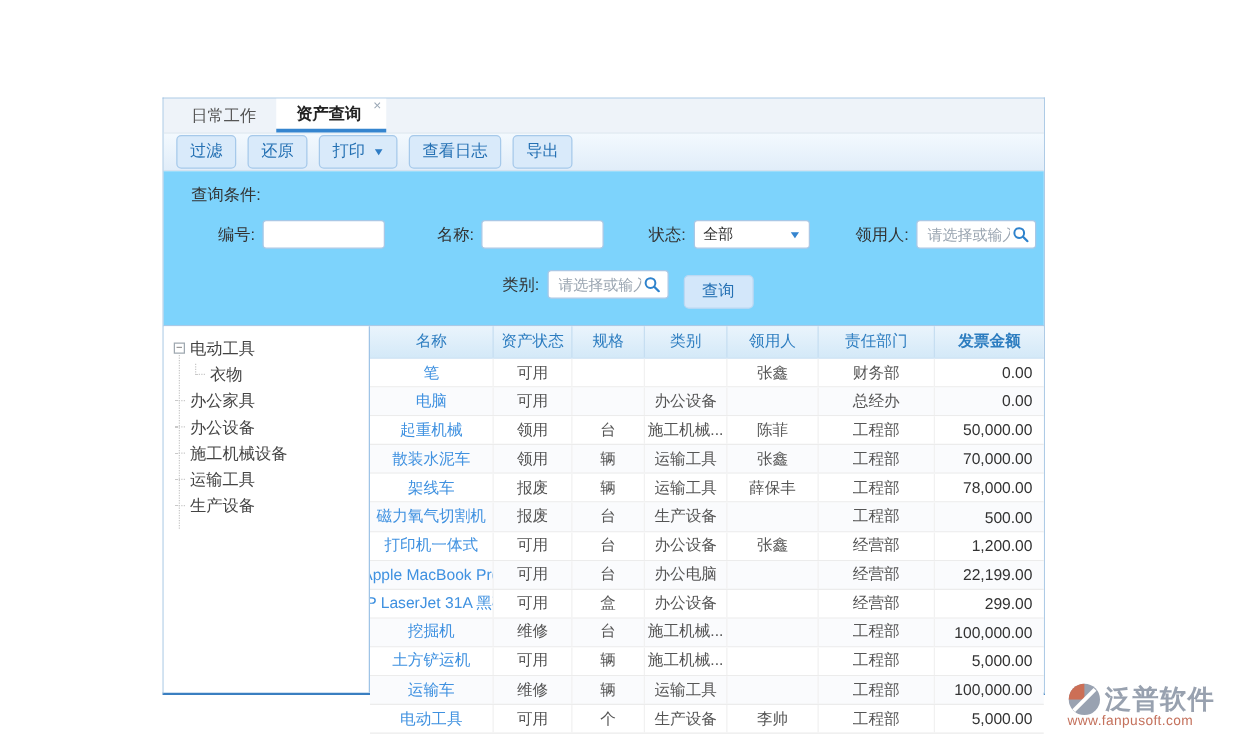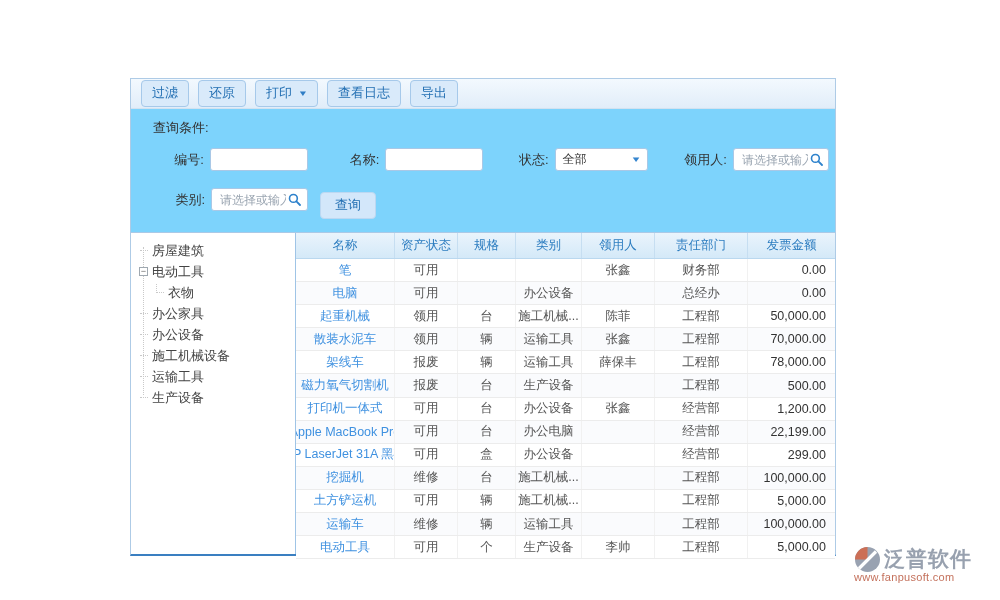--- a/index.html
+++ b/index.html
@@ -23,21 +23,21 @@
   .toolbar { height:30px; flex:0 0 30px; background:linear-gradient(#f3f9fe,#e1edf9);
     border-bottom:1px solid #d2e2f0; display:flex; align-items:center; gap:9px; padding:0 10px; }
   .tbtn { background:#d9eafa; border:1px solid #a6c9ea; color:#2470b3; font-size:13px;
     padding:3px 10px 4px; border-radius:4px; cursor:pointer; display:flex; align-items:center;
     font-family:"Liberation Sans", sans-serif; }
   .tbtn .caret { font-size:8px; color:#2f7dc5; margin-left:7px; transform:scaleX(1.3); }
   
   .query { background:#7dd3fc; padding:7px 6px 4px 22px; font-size:13px; color:#333;
     border-bottom:1px solid #abc9e6; flex:0 0 auto; }
   .qtitle { margin:3px 0 11px 0; }
-  .qrow { display:flex; align-items:center; margin-bottom:9px; }
+  .qrow { display:flex; align-items:center; margin-bottom:9px;justify-content:center; }
   .qlabel { text-align:right; margin-right:6px; white-space:nowrap; }
   .lab1 { width:52px; }
   .lab2 { width:36px; margin-left:36px; }
   .lab3 { width:36px; margin-left:30px; }
   .lab4 { width:50px; margin-left:30px; }
   .qinput { width:98px; height:23px; border:1px solid #a9c8e6; border-radius:3px; padding:0 6px;
     font-size:12px; color:#333; outline:none; background:#fff; font-family:"Liberation Sans", sans-serif; }
   .qselect { width:95px; height:23px; border:1px solid #a9c8e6; border-radius:3px; background:#fff;
     display:flex; align-items:center; justify-content:space-between; padding:0 7px; cursor:pointer; }
   .qselect .val { font-size:12px; color:#333; }
@@ -60,39 +60,48 @@
     line-height:7px; text-align:center; margin-right:4px; margin-left:-1px; z-index:1; }
   .titem.l2 { margin-left:16px; }
   .tcorner { width:8px; height:9px; border-left:1px dotted #c9c9c9; border-bottom:1px dotted #c9c9c9;
     margin-right:4px; margin-top:-8px; }
   
   .grid { flex:1; display:flex; flex-direction:column; min-width:0; }
   .thead { display:flex; height:26px; flex:0 0 26px; background:linear-gradient(#eaf4fc,#d4e9f8);
     border-bottom:1px solid #bad8ef; }
   .th { font-size:12.5px; color:#2d7dc0; display:flex; align-items:center; justify-content:center;
     border-right:1px solid #c6def1; white-space:nowrap; overflow:hidden; }
-  .th:last-child { border-right:none; }
+  .th:last-child { border-right:none;font-weight:bold; }
   .tr { display:flex; height:23.1px; border-bottom:1px solid #ececec; background:#fff; }
   .tr:nth-child(even) { background:#fafbfd; }
   .td { font-size:12.5px; color:#555; display:flex; align-items:center; justify-content:center;
     border-right:1px solid #f1f1f1; white-space:nowrap; overflow:hidden; }
   .td:last-child { border-right:none; }
   .td.name { color:#3f91e0; cursor:pointer; }
   .td.amount { justify-content:flex-end; padding-right:9px; color:#333; }
   
   .wm { position:absolute; left:854px; top:545px; width:132px; }
   .wm-top { display:flex; align-items:center; }
   .wm-brand { font-size:21px; font-weight:bold; color:#98a1af; letter-spacing:1px; margin-left:3px; }
   .wm-url { font-size:11px; font-weight:normal; color:#c4715c; margin-top:-2px; letter-spacing:0.3px; }
 </style>
 </head>
 <body>
 
 <div class="panel">
 
+  <div class="tabbar">
+    <div class="tab">
+      <span>日常工作</span>
+    </div>
+    <div class="tab active">
+      <span>资产查询</span>
+      <span class="tclose">×</span>
+    </div>
+  </div>
 
   <div class="toolbar" id="toolbar">
       <button class="tbtn">
         <span>过滤</span>
       </button>
       <button class="tbtn">
         <span>还原</span>
       </button>
       <button class="tbtn">
         <span>打印</span>
@@ -136,24 +145,20 @@
           <line x1="8.4" y1="8.4" x2="12" y2="12" stroke="#2e82cc" stroke-width="1.8" stroke-linecap="round"></line>
         </svg>
       </div>
       <button class="qbtn">查询</button>
     </div>
   </div>
 
   <div class="main">
     <div class="tree" id="tree">
         <div class="titem l1">
-          <span class="tdash"></span>
-          <span class="tlabel">房屋建筑</span>
-        </div>
-        <div class="titem l1">
           <span class="texp">−</span>
           <span class="tlabel">电动工具</span>
         </div>
         <div class="titem l2">
           <span class="tcorner"></span>
           <span class="tlabel">衣物</span>
         </div>
         <div class="titem l1">
           <span class="tdash"></span>
           <span class="tlabel">办公家具</span>

